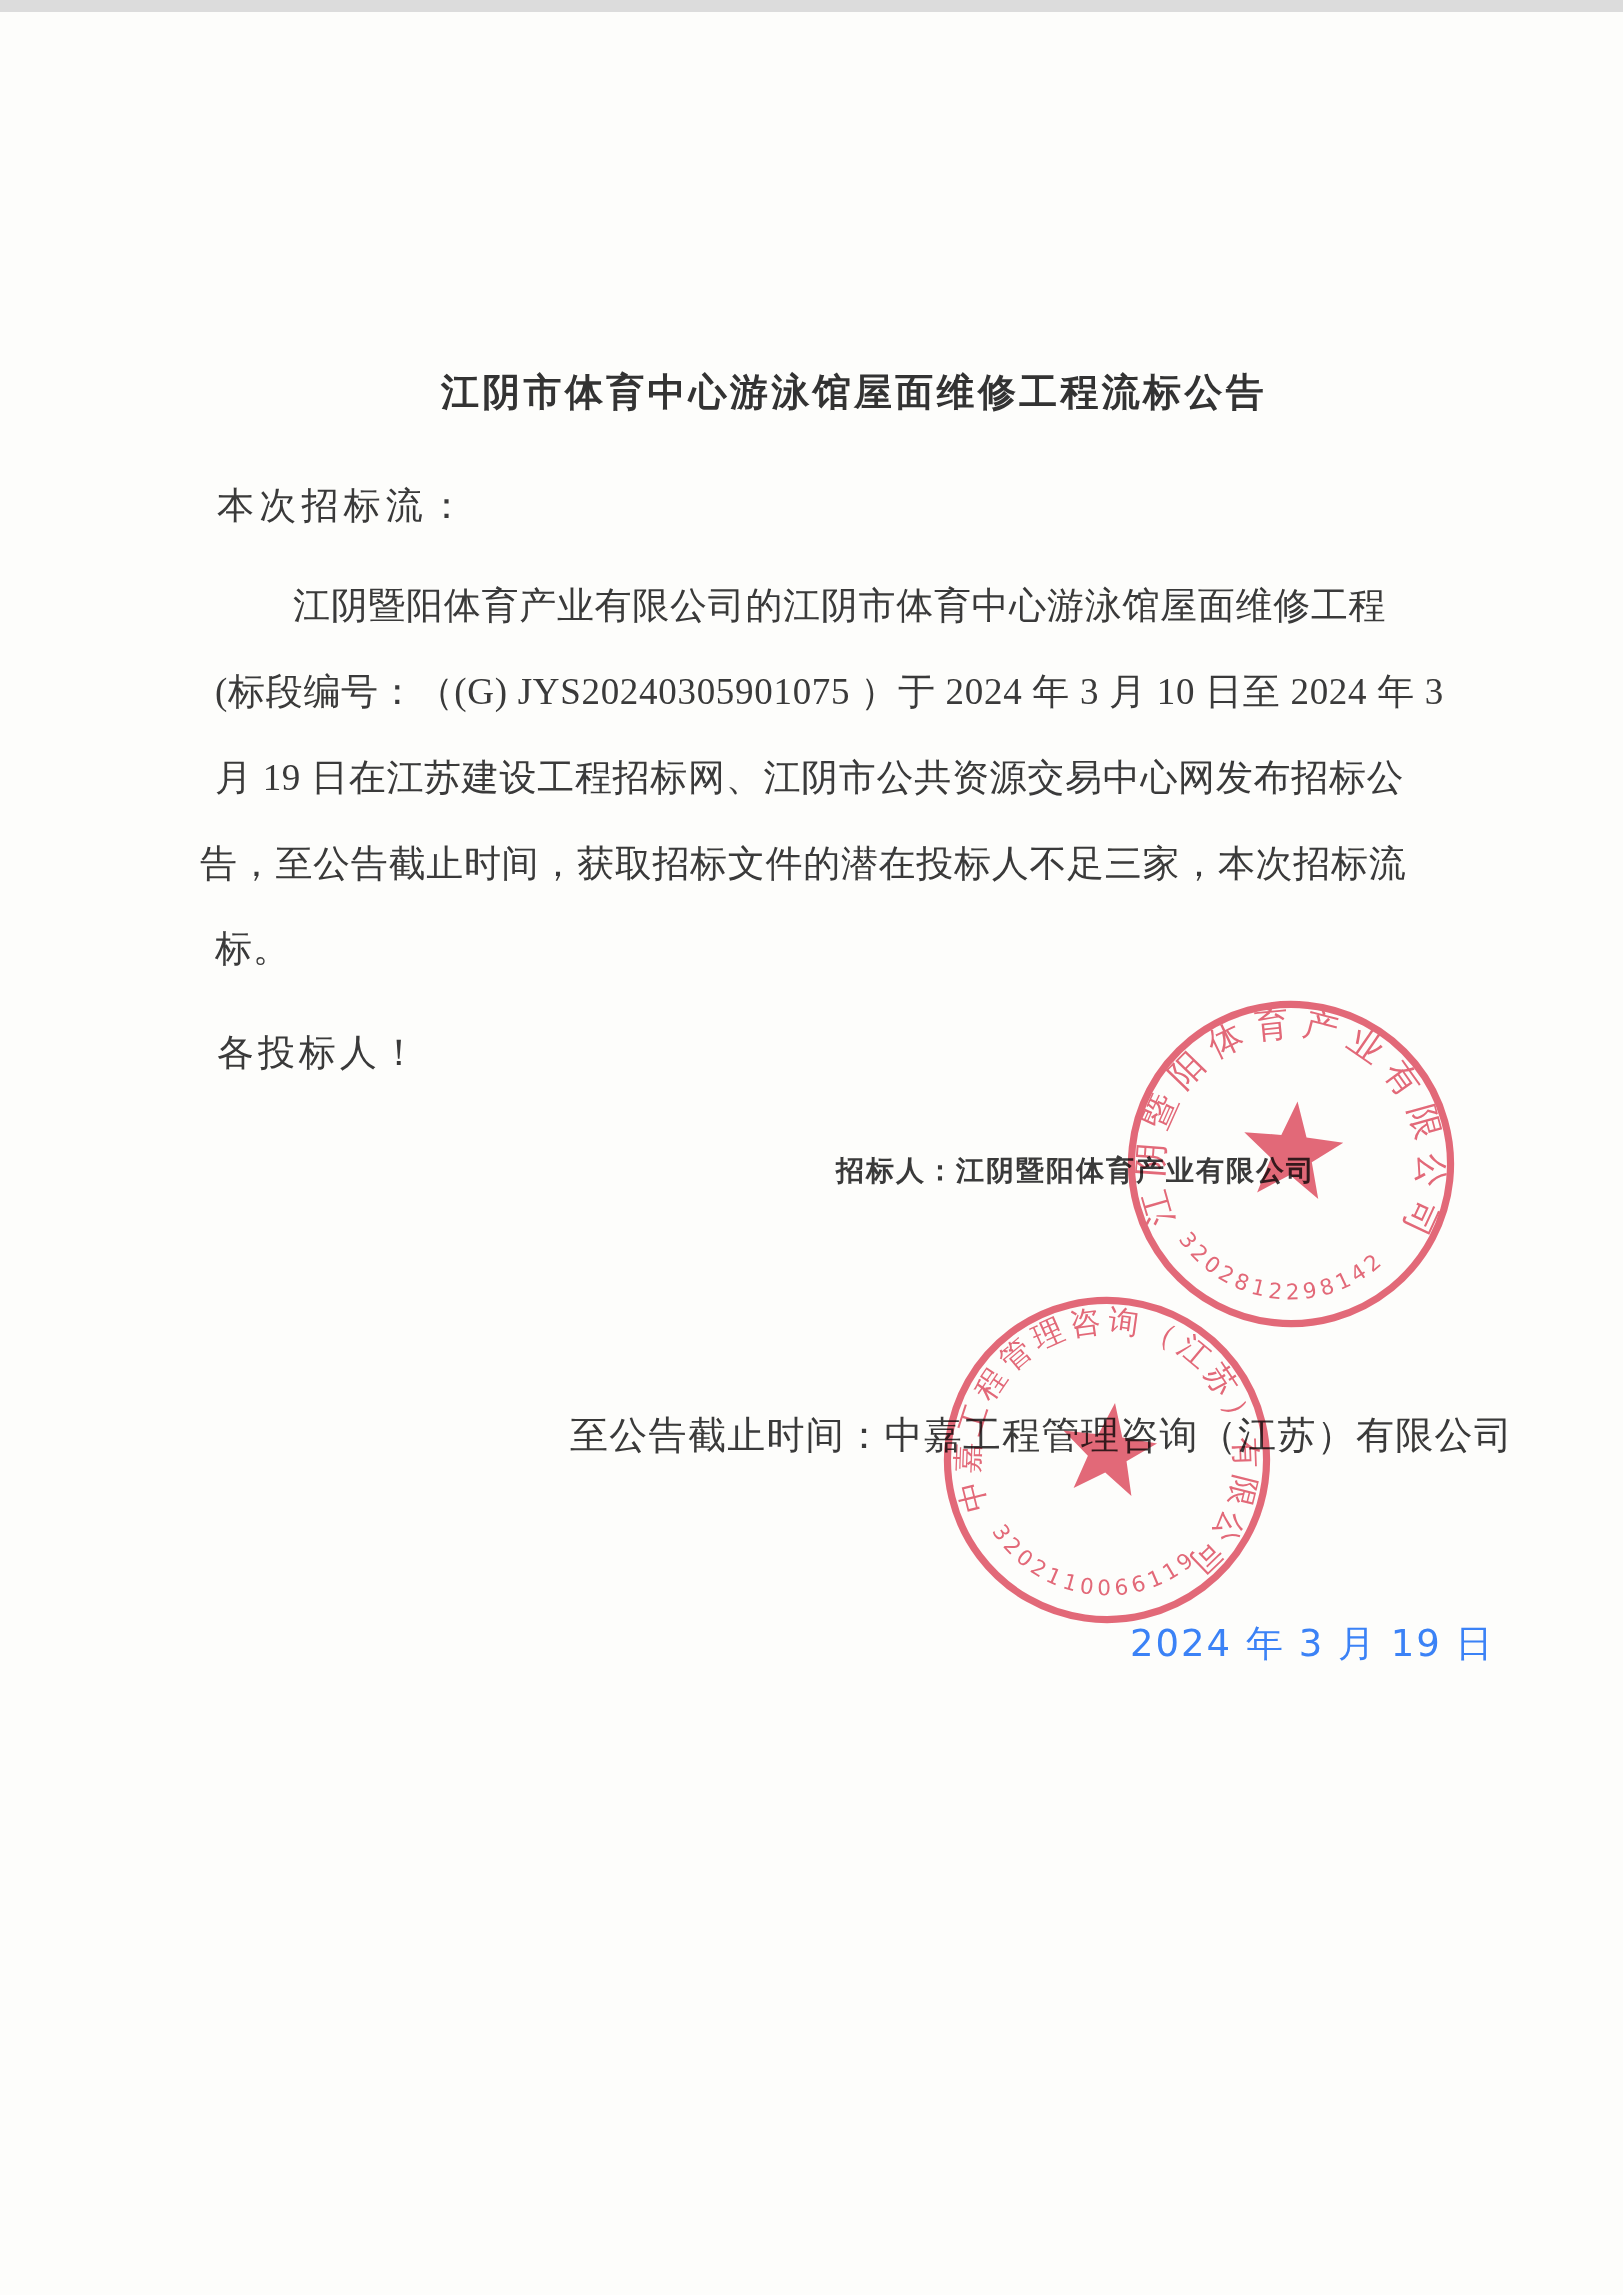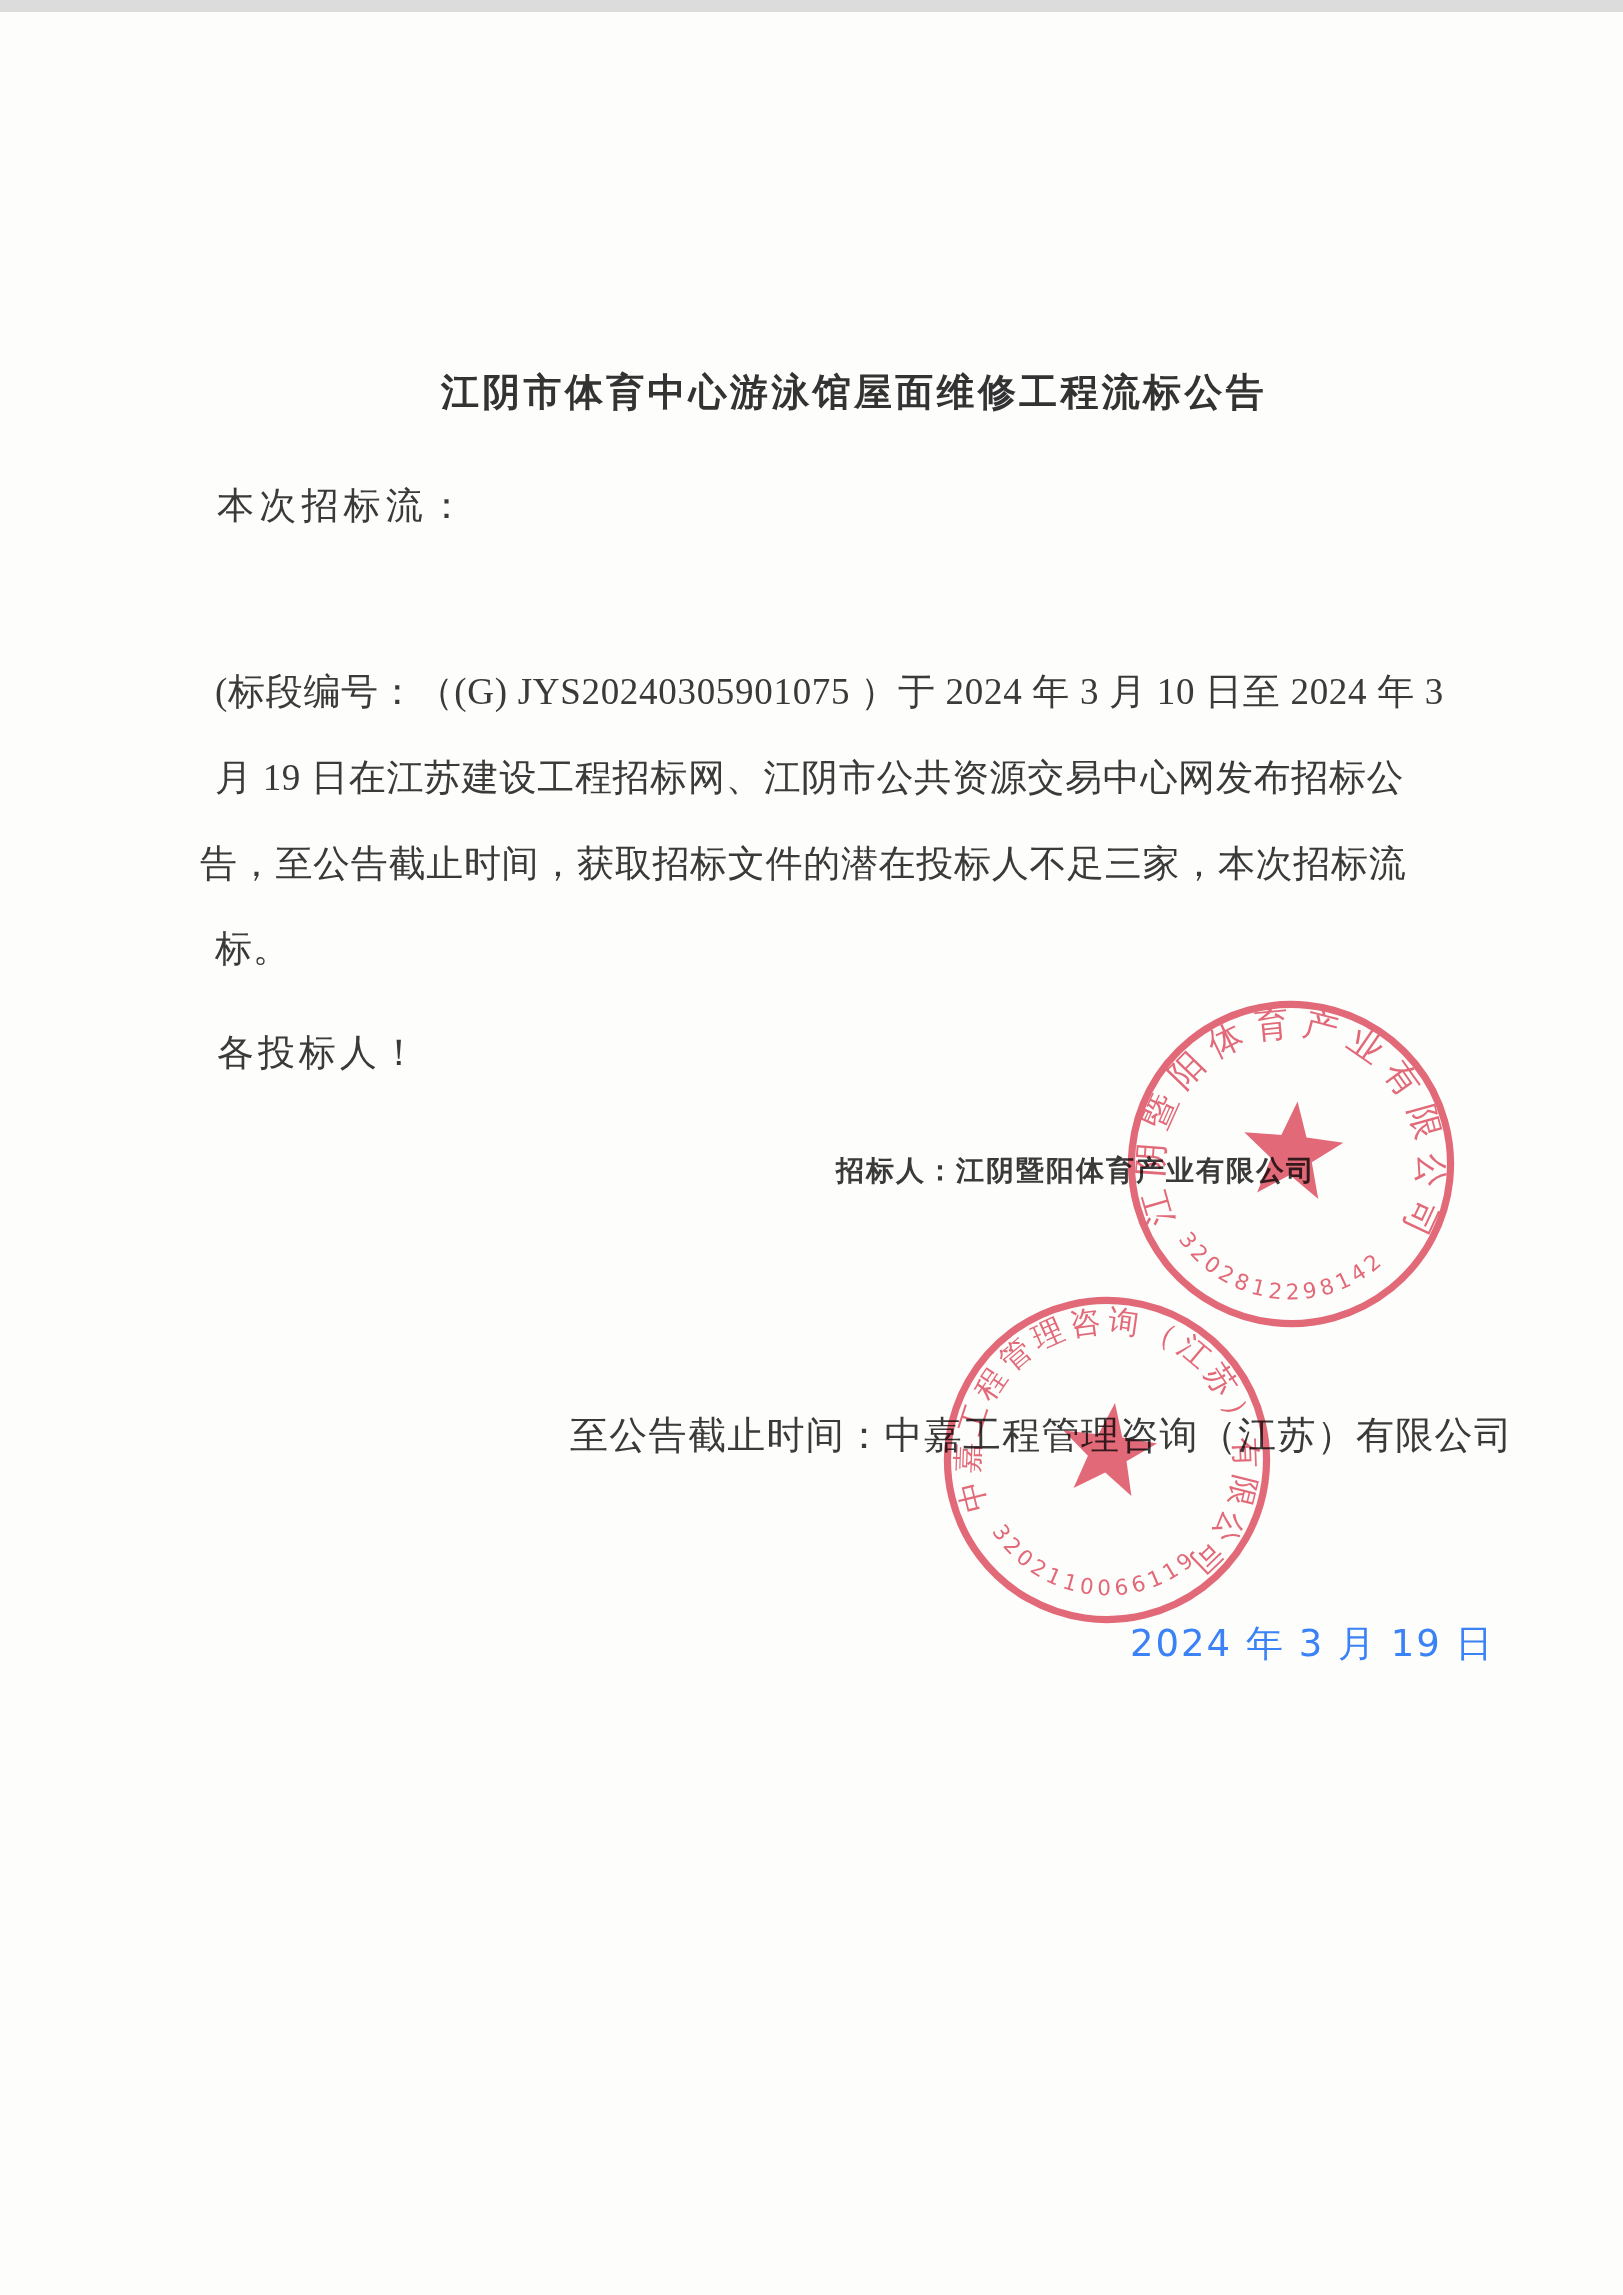--- a/index.html
+++ b/index.html
@@ -44,20 +44,21 @@
 </style>
 </head>
 <body>
 
 <div class="page">
 
   <h1 class="abs title">江阴市体育中心游泳馆屋面维修工程流标公告</h1>
 
   <div class="abs salutation">本次招标流：</div>
 
+  <div class="abs body-line bl0">江阴暨阳体育产业有限公司的江阴市体育中心游泳馆屋面维修工程</div>
   <div class="abs body-line bl1">(标段编号：（(G) JYS20240305901075 ）于 2024 年 3 月 10 日至 2024 年 3</div>
   <div class="abs body-line bl2">月 19 日在江苏建设工程招标网、江阴市公共资源交易中心网发布招标公</div>
   <div class="abs body-line bl3">告，至公告截止时间，获取招标文件的潜在投标人不足三家，本次招标流</div>
   <div class="abs body-line bl4">标。</div>
 
   <div class="abs closing">各投标人！</div>
 
   <div class="abs tenderer">招标人：江阴暨阳体育产业有限公司</div>
 
   <div class="abs agency">至公告截止时间：中嘉工程管理咨询（江苏）有限公司</div>

